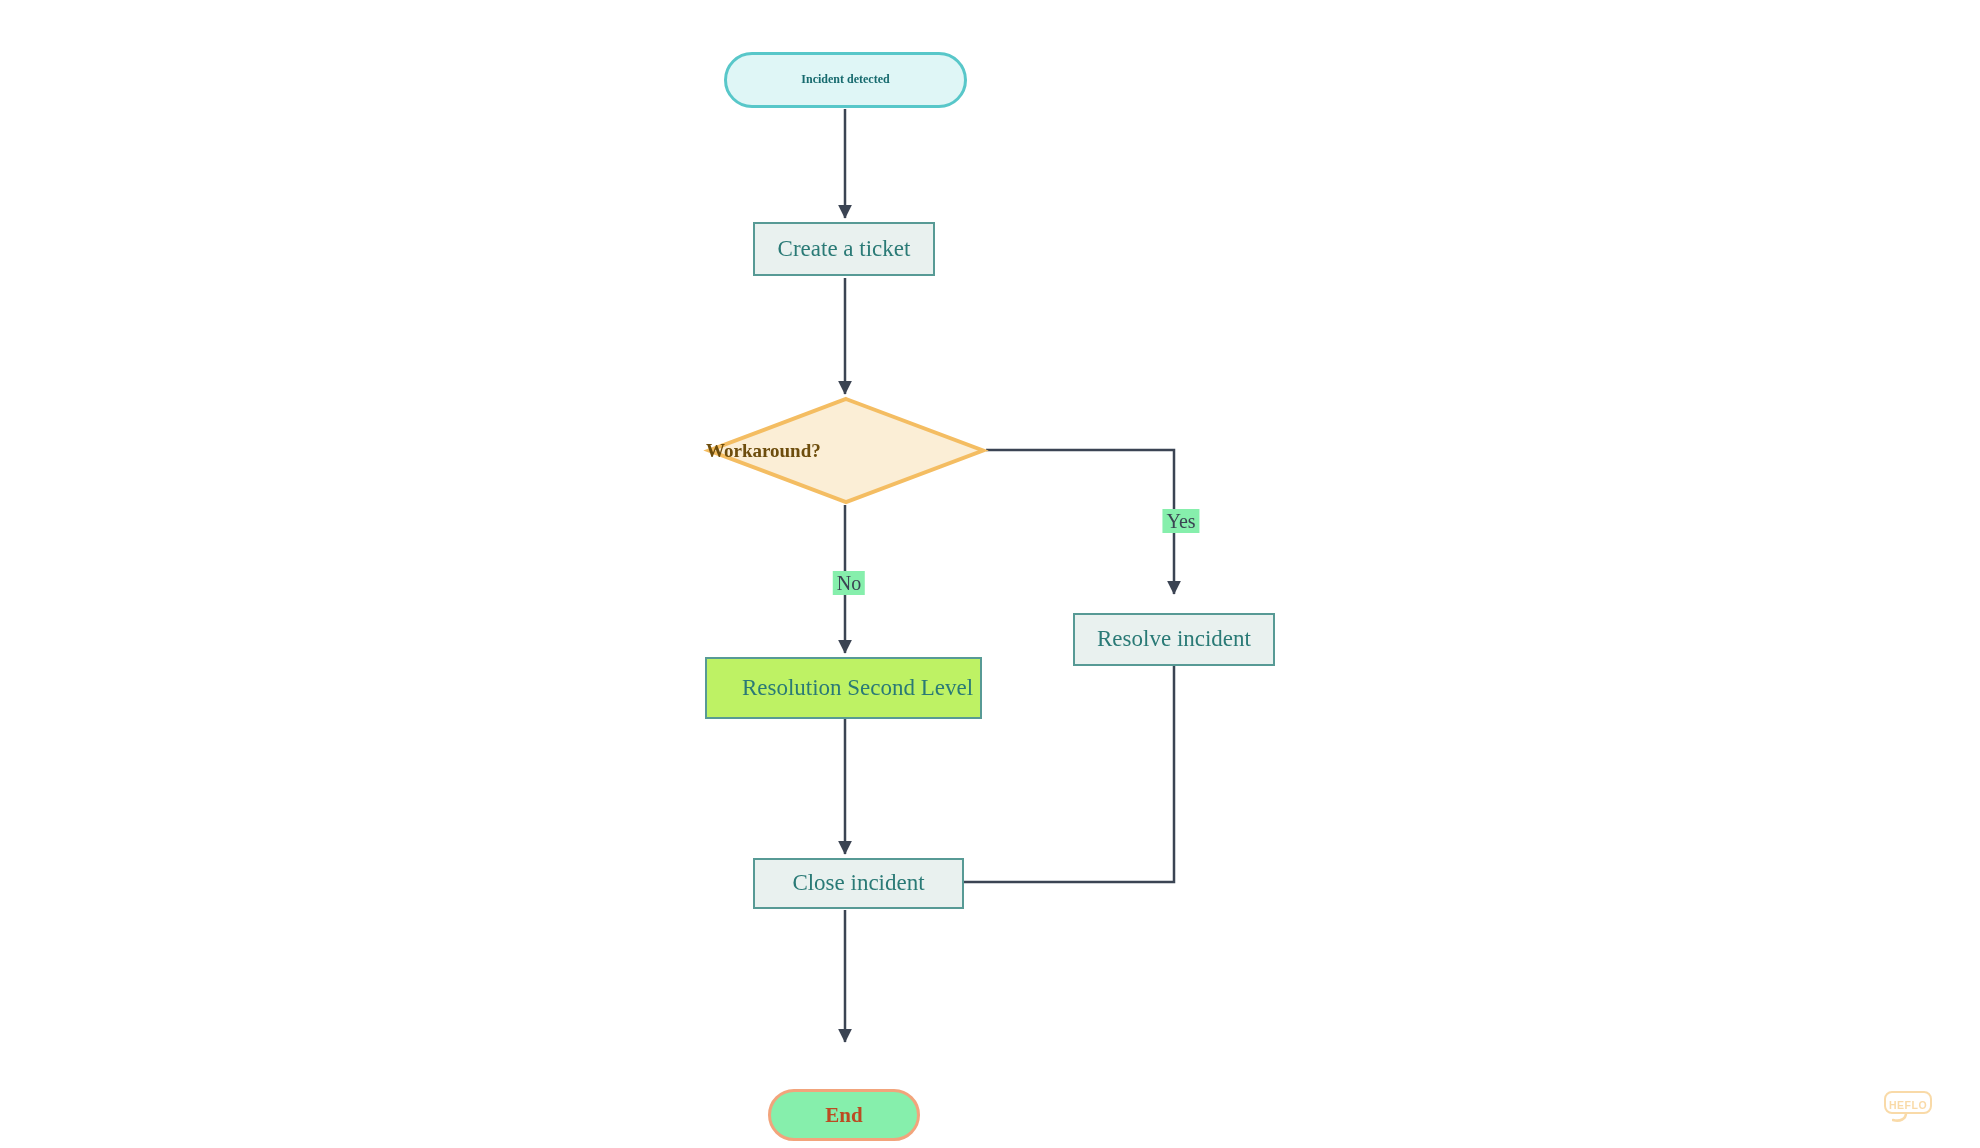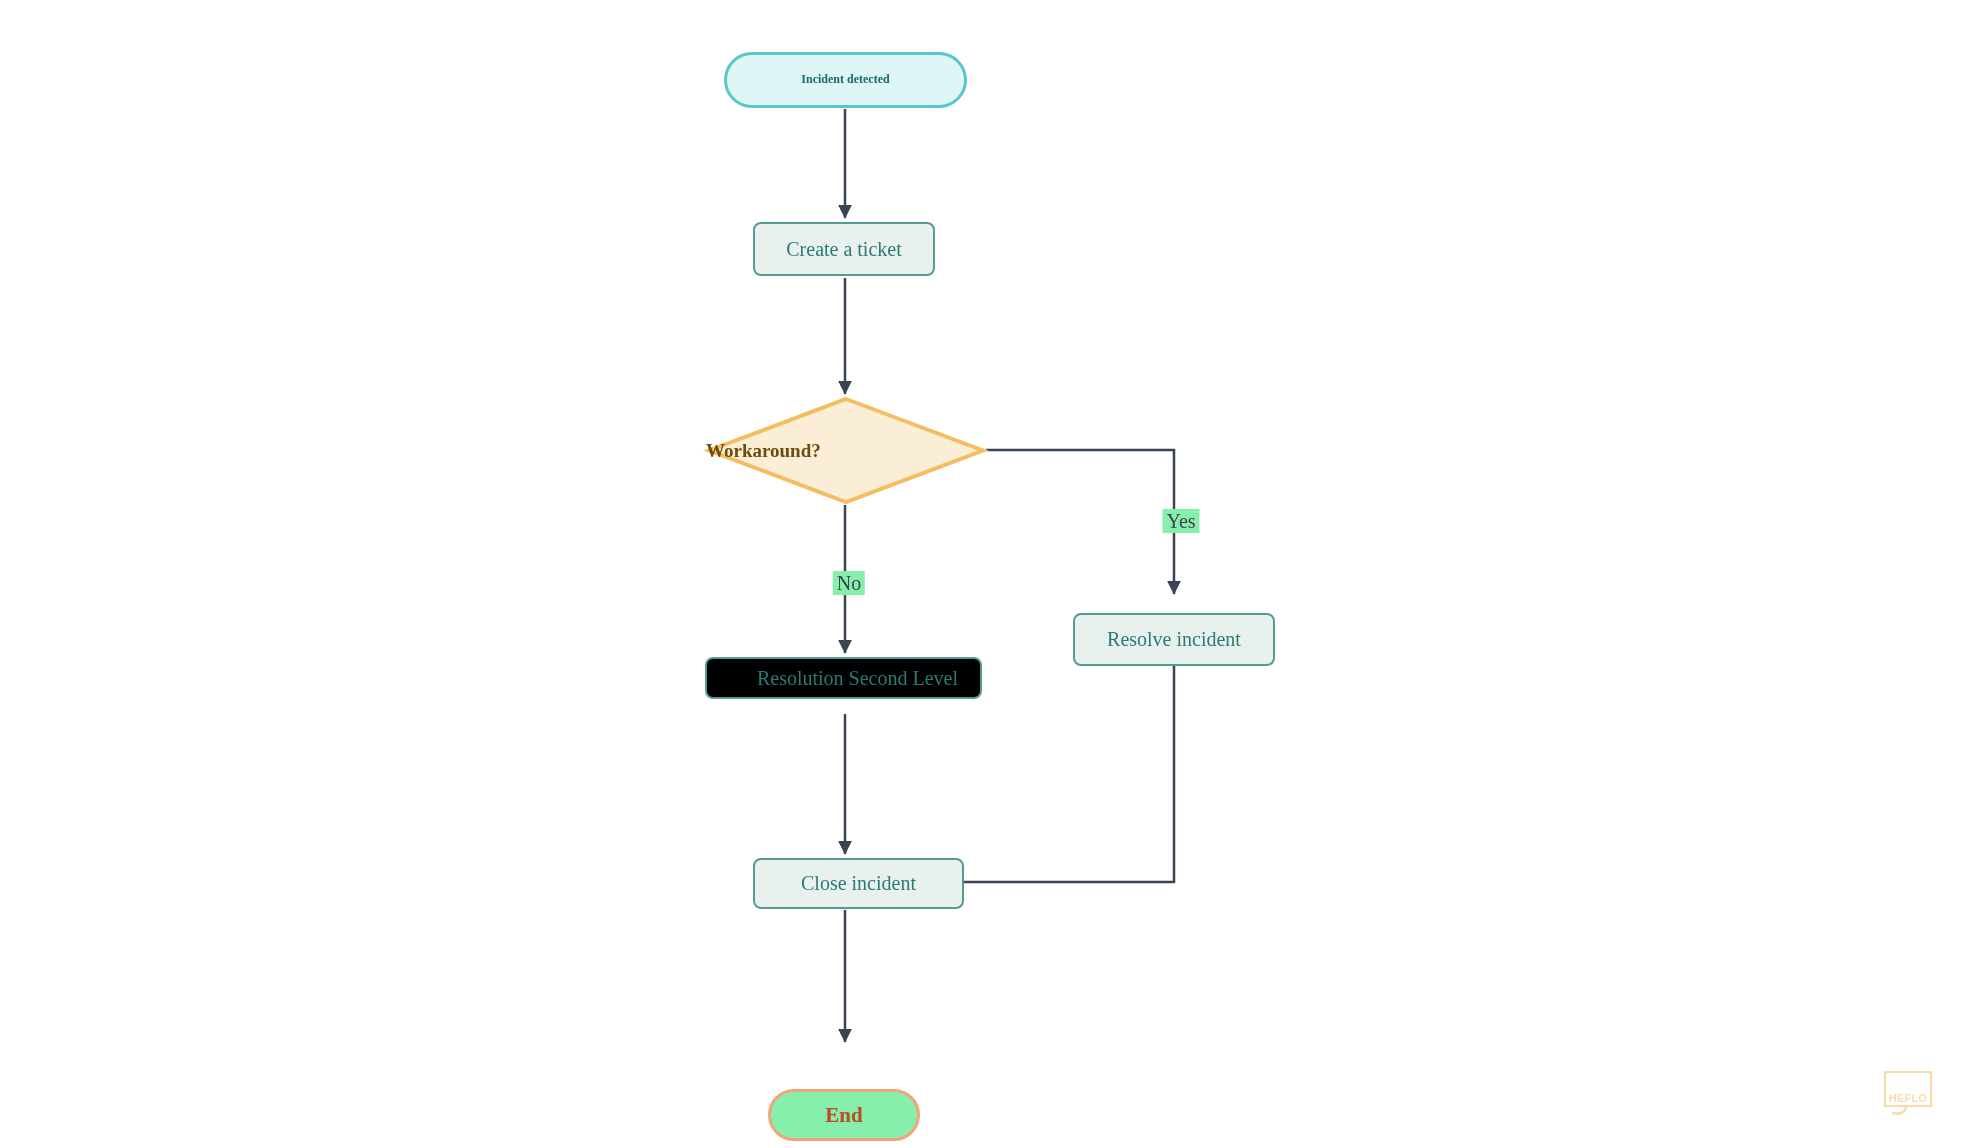--- a/index.html
+++ b/index.html
@@ -10,39 +10,39 @@
   }
   .canvas { position: absolute; inset: 0; }
   svg.connectors { position: absolute; left: 0; top: 0; }
   .node {
     position: absolute; box-sizing: border-box;
     display: flex; align-items: center; justify-content: center;
     text-align: center; line-height: 1.15;
   }
   .pill  { border-style: solid; border-width: 3px; border-radius: 30px;
            font-weight: bold; font-size: 12px; }
-  .task  { border-style: solid; border-width: 2.5px; border-radius: 8px;
-           font-size: 20px; text-align: right; }
+  .task  { border-style: solid; border-width: 2.5px; border-radius: 0;
+           font-size: 23px; text-align: right; }
   .diamond-label {
     position: absolute; box-sizing: border-box; 
     font-weight: bold; font-size: 19px;
   }
   .edge-label {
     position: absolute; transform: translate(-50%, -50%);
     background: #86efac; padding: 1px 4px; font-size: 20px; line-height: 1.1;
   }
   .watermark {
     position: absolute; left: 1884px; top: 1071px;
     opacity: 0.62; display: flex; flex-direction: column; align-items: flex-start;
   }
   .wm-box {
     display: inline-block; box-sizing: border-box;
-    border: 2px solid; border-radius: 0; padding: 19px 3px 0 3px;
+    border: 2px solid; border-radius: 8px; padding: 6px 3px 0 3px;
     font-family: "Liberation Sans", "DejaVu Sans", sans-serif;
-    font-weight: bold; font-size: 10.5px; letter-spacing: 0.5px; line-height: 1.2;
+    font-weight: bold; font-size: 10.5px; letter-spacing: 0.5px; line-height: 1.2; margin-top: 20px;
   }
   .wm-tail { margin-left: 8px; margin-top: -1px; }
 </style>
 </head>
 <body>
 
 <div class="canvas">
 
   <svg class="connectors" width="1980" height="1148" viewBox="0 0 1980 1148">
     <defs>
@@ -73,21 +73,21 @@
   <div class="diamond-label" style="left: 706px; top: 440px; width: 280px; color: rgb(109, 77, 13);">Workaround?</div>
 
   <div class="edge-label" style="left: 849px; top: 583px; color: rgb(59, 68, 83);">No</div>
 
   <div class="edge-label" style="left: 1181px; top: 521px; color: rgb(59, 68, 83);">Yes</div>
 
   <div class="node task" style="left: 1073px; top: 598px; width: 202px; height: 53px; background-color: rgb(233, 241, 239); border-color: rgb(87, 154, 149); color: rgb(42, 122, 118); margin-top: 15px;">
     <span>Resolve incident</span>
   </div>
 
-  <div class="node task" style="left: 705px; top: 657px; width: 277px; height: 42px; background-color: #000000; border-color: rgb(87, 154, 149); color: rgb(42, 122, 118); padding-left: 28px;">
+  <div class="node task" style="left: 705px; top: 657px; width: 277px; height: 62px; background-color: #bef264; border-color: rgb(87, 154, 149); color: rgb(42, 122, 118); padding-left: 28px;">
     <span>Resolution Second Level</span>
   </div>
 
   <div class="node task" style="left: 753px; top: 858px; width: 211px; height: 51px; background-color: rgb(233, 241, 239); border-color: rgb(87, 154, 149); color: rgb(42, 122, 118);">
     <span>Close incident</span>
   </div>
 
   <div class="node pill" style="left: 768px; top: 1046px; width: 152px; height: 52px; font-size: 21px; background-color: #86efac; border-color: rgb(242, 164, 124); color: rgb(188, 74, 34); margin-top: 43px;">
     <span>End</span>
   </div>

